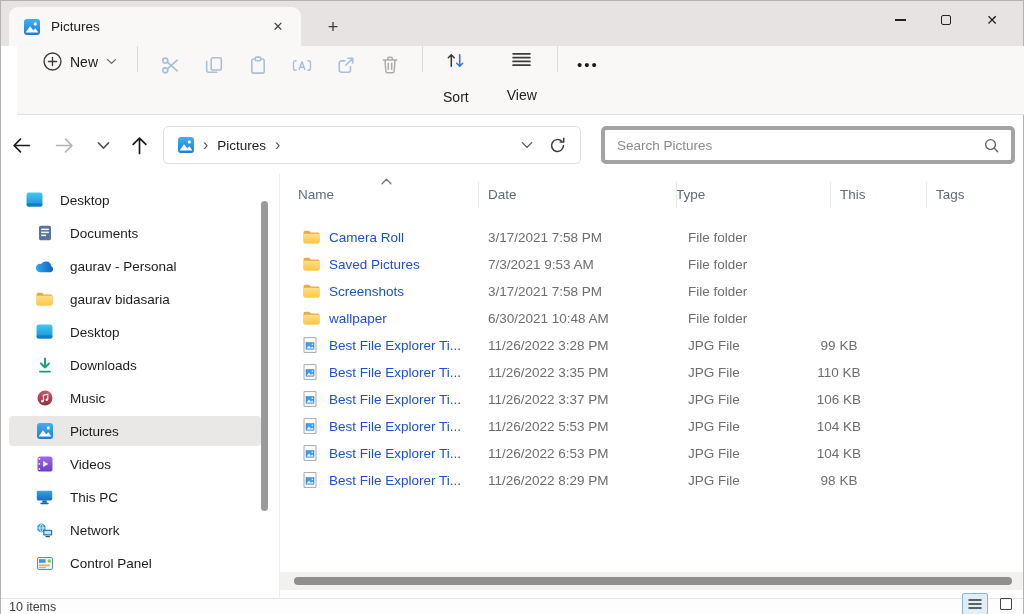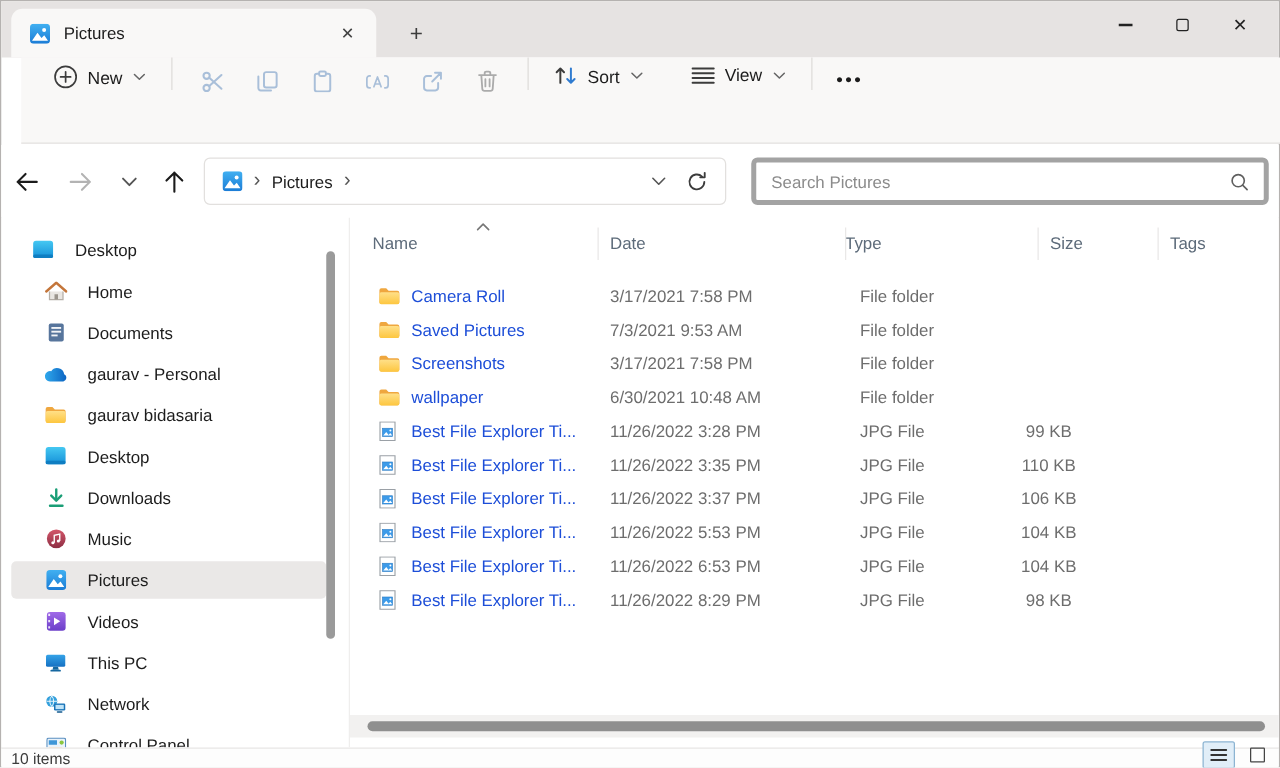--- a/index.html
+++ b/index.html
@@ -22,21 +22,21 @@
   .max-glyph { display:block; width:10px; height:10px; border:1.4px solid #222; border-radius:2px; }
   .close-glyph { font-size:14px; color:#222; }
 
   
   .toolbar { position:absolute; left:16px; top:45px; width:100%; height:69px; background:#f9f8f7;
              border-bottom:1px solid #e3e1df; display:flex; align-items:flex-start; }
   .new-btn { display:flex; align-items:center; gap:8px; margin-left:16px; padding:6px 10px; border-radius:4px; }
   .new-label { font-size:14px; color:#1c1c1c; }
   .tool-divider { width:1px; height:26px; background:#dedcda; margin:0 10px; }
   .icon-btn { width:44px; height:38px; display:flex; align-items:center; justify-content:center; border-radius:4px; }
-  .dd-btn { display:flex; align-items:center; gap:8px; padding:6px 10px; border-radius:4px; font-size:14px; color:#1c1c1c; }
+  .dd-btn { display:flex; align-items:center; gap:20px; padding:6px 10px; border-radius:4px; font-size:14px; color:#1c1c1c;flex-direction:column; }
   .more-btn { display:flex; align-items:center; justify-content:center; width:40px; height:36px;
               font-size:15px; letter-spacing:2px; color:#1c1c1c; }
 
   
   .navbar { position:absolute; left:0; top:115px; width:100%; height:58px; background:#fff; }
   .nav-btn { position:absolute; top:13px; width:32px; height:32px; display:flex; align-items:center; justify-content:center; border-radius:4px; }
   .addressbar { position:absolute; left:162px; top:10px; width:418px; height:38px; background:#fff;
                 border:1px solid #e2e0de; border-radius:5px; display:flex; align-items:center; padding:0 8px 0 14px; }
   .crumb-sep { font-size:16px; color:#555; margin:0 9px; line-height:1; }
   .crumb { font-size:13.5px; color:#1c1c1c; }
@@ -293,30 +293,20 @@
         <span class="side-icon">
             <svg width="17" height="16" viewBox="0 0 16 15">
               <rect x="0.5" y="0.5" width="15" height="13" rx="2.2" fill="url(#dg)"></rect>
               <rect x="0.5" y="10.8" width="15" height="2.7" rx="1.2" fill="#0f7ec2"></rect>
             </svg>
           </span>
         <span>Desktop</span>
       </div>
       <div class="side-item">
         <span class="side-icon">
-            <svg width="18" height="16" viewBox="0 0 18 16">
-              <path d="M3.6 8.2 V14.6 H14.4 V8.2" fill="#e9e6e2" stroke="#b4aea7" stroke-width="1"></path>
-              <rect x="7.6" y="10.4" width="2.8" height="4.2" fill="#9b958d"></rect>
-              <path d="M1 8.2 L9 1.2 L17 8.2" fill="none" stroke="#c4763b" stroke-width="1.9" stroke-linecap="round" stroke-linejoin="round"></path>
-            </svg>
-          </span>
-        <span>Home</span>
-      </div>
-      <div class="side-item">
-        <span class="side-icon">
             <svg width="14" height="16" viewBox="0 0 14 16">
               <rect x="1" y="0.8" width="12" height="14.4" rx="1.6" fill="#57759c"></rect>
               <rect x="3.1" y="3.6" width="7.8" height="1.5" fill="#fff" opacity=".92"></rect>
               <rect x="3.1" y="6.6" width="7.8" height="1.5" fill="#fff" opacity=".92"></rect>
               <rect x="3.1" y="9.6" width="5" height="1.5" fill="#fff" opacity=".92"></rect>
             </svg>
           </span>
         <span>Documents</span>
       </div>
       <div class="side-item">
@@ -428,21 +418,21 @@
     <div class="content">
       <div class="col-headers">
         <span class="sort-caret">
           <svg width="11" height="7" viewBox="0 0 10 6">
               <path d="M1 5 L5 1 L9 5" fill="none" stroke="#777" stroke-width="1.2" stroke-linecap="round" stroke-linejoin="round"></path>
             </svg>
         </span>
         <span class="col-h" style="left:18px">Name</span>
         <span class="col-h" style="left:208px">Date</span>
         <span class="col-h" style="left:396px">Type</span>
-        <span class="col-h" style="left:560px">Size</span>
+        <span class="col-h" style="left:560px">This</span>
         <span class="col-h" style="left:656px">Tags</span>
         <span class="col-sep" style="left:198px"></span>
         <span class="col-sep" style="left:396px"></span>
         <span class="col-sep" style="left:550px"></span>
         <span class="col-sep" style="left:646px"></span>
       </div>
 
       <div class="rows">
 
         <div class="row">

